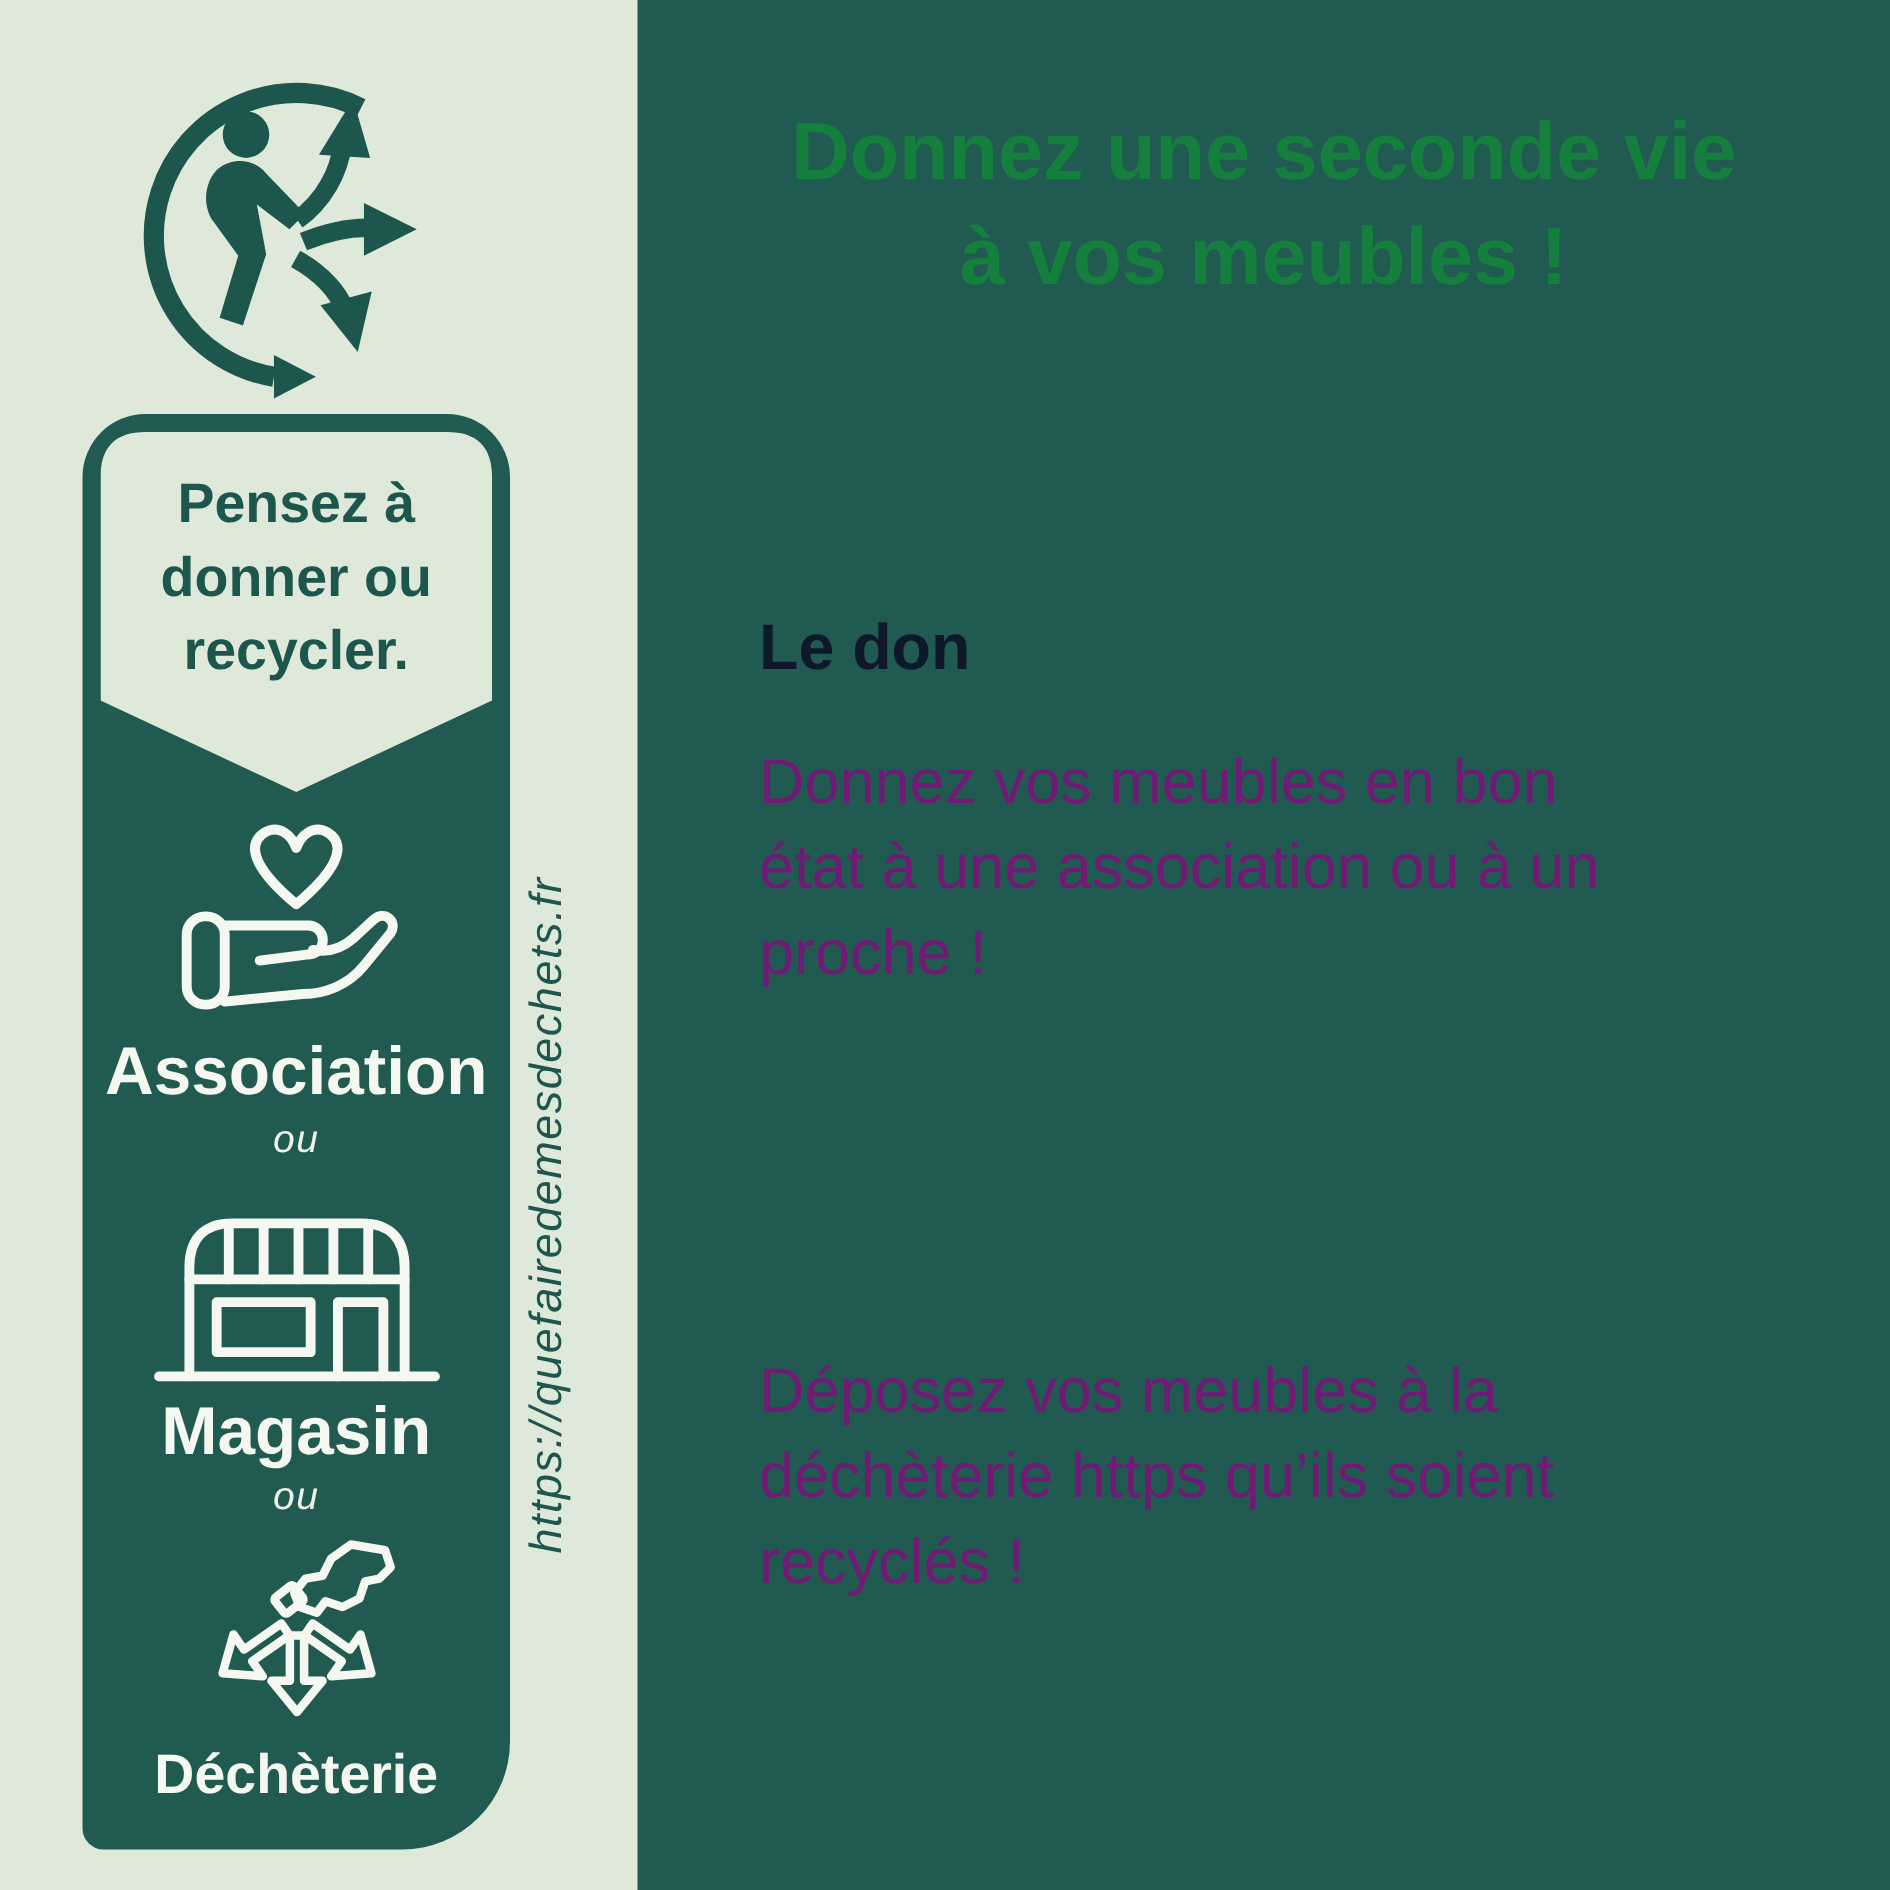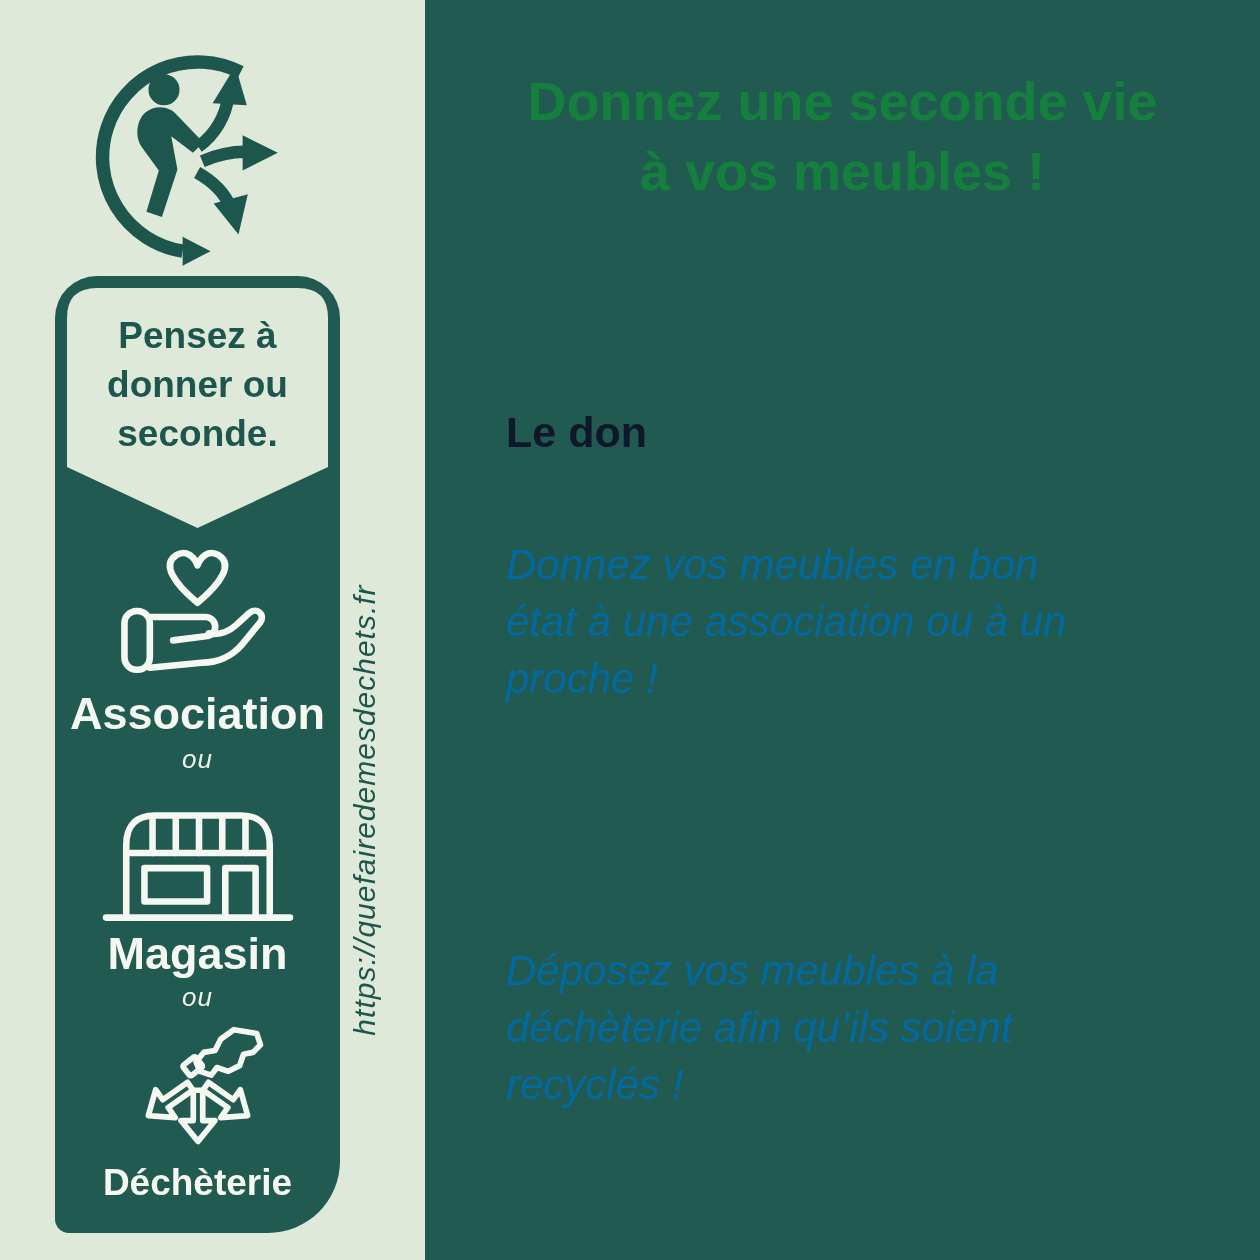--- a/index.html
+++ b/index.html
@@ -31,22 +31,22 @@
 
   .url{position:absolute;left:38px;top:790px;width:660px;height:40px;
        transform:rotate(-90deg);text-align:center;color:#1d564d;
        font-size:30px;font-style:italic;font-weight:500;letter-spacing:1px;}
 
   .title{position:absolute;left:425px;top:66px;width:835px;text-align:center;
          color:#15803d;font-size:54px;font-weight:700;line-height:1.3;white-space:pre-line;}
   .sec-heading{position:absolute;left:506px;color:#0f172a;font-size:43px;font-weight:700;}
   .h1{top:408px;}
   .h2{top:824px;}
-  .sec-body{position:absolute;left:506px;width:710px;color:#0369a1;font-size:42px;
-            font-style:italic;line-height:1.36;white-space:pre-line;margin-top:44px;}
+  .sec-body{position:absolute;left:506px;width:710px;color:#701a75;font-size:42px;
+            line-height:1.36;white-space:pre-line;}
   .b1{top:492px;}
   .b2{top:898px;}
 
   svg .stroke{fill:none;stroke:#f5f8f1;stroke-width:6.5;stroke-linecap:round;stroke-linejoin:round;}
 </style>
 </head>
 <body>
 
 <div class="canvas">
   <div class="left-bg"></div>
@@ -66,21 +66,21 @@
       <polygon points="134,160 158,190 167,151"></polygon>
     </g>
   </svg>
 
   <div class="panel">
     <svg class="pennant" viewBox="0 0 261 241">
       <path d="M0,179 L0,30 Q0,0 30,0 L231,0 Q261,0 261,30 L261,179 L130.5,240 Z" fill="#dfe9da"></path>
     </svg>
     <div class="banner-text">Pensez à
 donner ou
-seconde.</div>
+recycler.</div>
 
     <svg class="icon hearthand" viewBox="0 0 165 140">
       <path class="stroke" d="M82,58 C58,38 47,20 61,11 C71,5 79,13 82,21 C85,13 93,5 103,11 C117,20 106,38 82,58 Z"></path>
       <rect class="stroke" x="10" y="66" width="25" height="58" rx="12"></rect>
       <path class="stroke" d="M35,72 L90,72 A9.5,9.5 0 0 1 90,91 L58,95"></path>
       <path class="stroke" d="M93,88 C103,90 112,87 120,80 L133,68 C140,62 149,69 144,77 L126,99 C116,111 101,117 86,117 L35,122"></path>
     </svg>
     <div class="opt-label lbl-assoc">Association</div>
     <div class="sep sep1">ou</div>
 
@@ -111,15 +111,15 @@
 
   <div class="url">https://quefairedemesdechets.fr</div>
 
   <div class="title">Donnez une seconde vie
 à vos meubles !</div>
   <div class="sec-heading h1">Le don</div>
   <div class="sec-body b1">Donnez vos meubles en bon
 état à une association ou à un
 proche !</div>
   <div class="sec-body b2">Déposez vos meubles à la
-déchèterie afin qu’ils soient
+déchèterie https qu’ils soient
 recyclés !</div>
 </div>
 
 </body></html>

